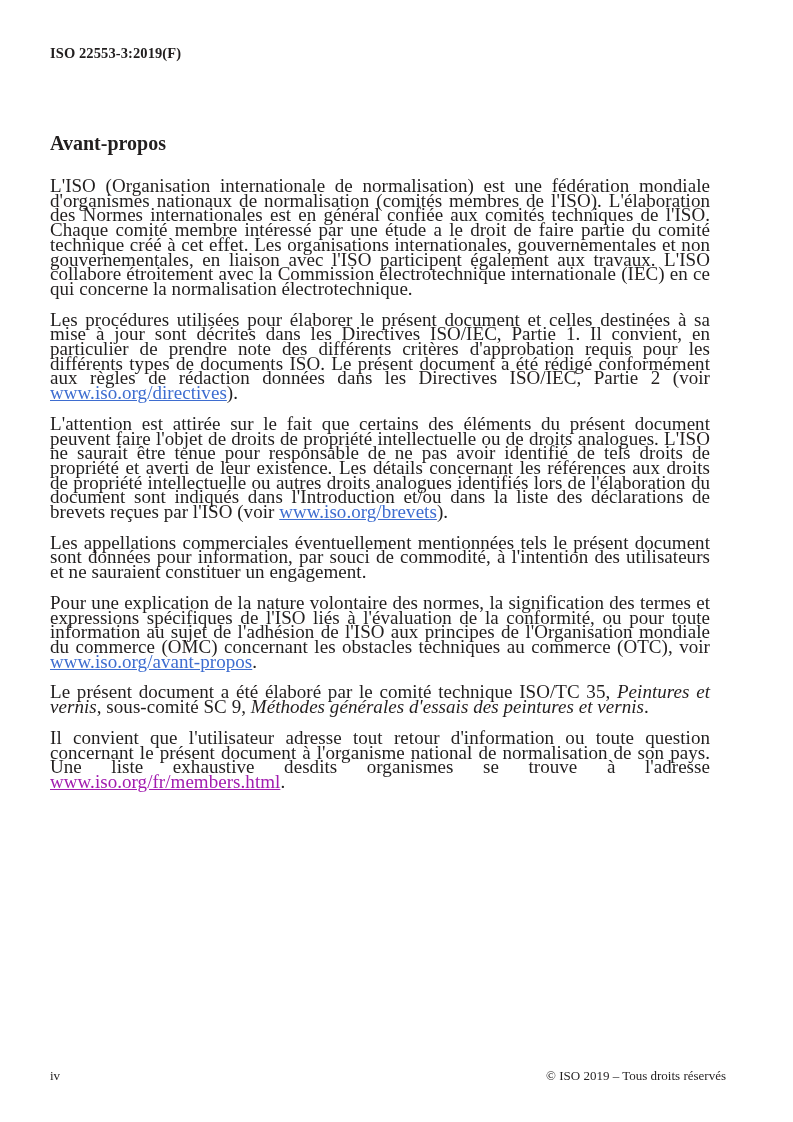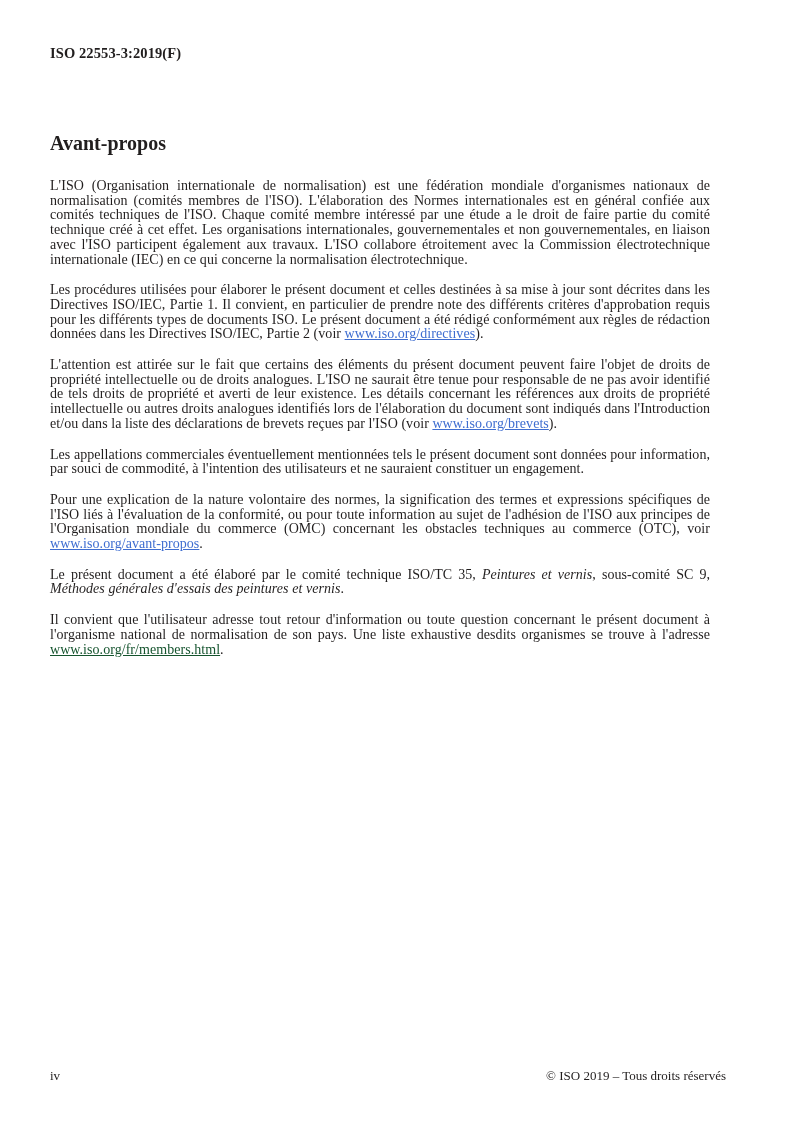--- a/index.html
+++ b/index.html
@@ -33,21 +33,21 @@
   .section-title {
     margin-top: 70px;
     font-size: 20px;
     font-weight: bold;
   }
   .paragraphs {
     margin-top: 24px;
   }
   .paragraphs p {
     margin: 0 16px 16px 0;
-    font-size: 14px;
+    font-size: 19px;
     line-height: 14.7px;
     text-align: justify;
     letter-spacing: 0.05px;
   }
   .paragraphs p:last-child { margin-bottom: 0; }
   .paragraphs a {
     text-decoration: underline;
     cursor: pointer;
   }
   .paragraphs em { font-style: italic; }
@@ -72,21 +72,21 @@
 
     <h1 class="section-title">Avant-propos</h1>
 
     <div class="paragraphs">
         <p><span>L'ISO (Organisation internationale de normalisation) est une fédération mondiale d'organismes nationaux de normalisation (comités membres de l'ISO). L'élaboration des Normes internationales est en général confiée aux comités techniques de l'ISO. Chaque comité membre intéressé par une étude a le droit de faire partie du comité technique créé à cet effet. Les organisations internationales, gouvernementales et non gouvernementales, en liaison avec l'ISO participent également aux travaux. L'ISO collabore étroitement avec la Commission électrotechnique internationale (IEC) en ce qui concerne la normalisation électrotechnique.</span></p>
         <p><span>Les procédures utilisées pour élaborer le présent document et celles destinées à sa mise à jour sont décrites dans les Directives ISO/IEC, Partie 1. Il convient, en particulier de prendre note des différents critères d'approbation requis pour les différents types de documents ISO. Le présent document a été rédigé conformément aux règles de rédaction données dans les Directives ISO/IEC, Partie 2 (voir </span><a style="color: rgb(62, 109, 208);">www.iso.org/directives</a><span>).</span></p>
         <p><span>L'attention est attirée sur le fait que certains des éléments du présent document peuvent faire l'objet de droits de propriété intellectuelle ou de droits analogues. L'ISO ne saurait être tenue pour responsable de ne pas avoir identifié de tels droits de propriété et averti de leur existence. Les détails concernant les références aux droits de propriété intellectuelle ou autres droits analogues identifiés lors de l'élaboration du document sont indiqués dans l'Introduction et/ou dans la liste des déclarations de brevets reçues par l'ISO (voir </span><a style="color: rgb(62, 109, 208);">www.iso.org/brevets</a><span>).</span></p>
         <p><span>Les appellations commerciales éventuellement mentionnées tels le présent document sont données pour information, par souci de commodité, à l'intention des utilisateurs et ne sauraient constituer un engagement.</span></p>
         <p><span>Pour une explication de la nature volontaire des normes, la signification des termes et expressions spécifiques de l'ISO liés à l'évaluation de la conformité, ou pour toute information au sujet de l'adhésion de l'ISO aux principes de l'Organisation mondiale du commerce (OMC) concernant les obstacles techniques au commerce (OTC), voir </span><a style="color: rgb(62, 109, 208);">www.iso.org/avant-propos</a><span>.</span></p>
         <p><span>Le présent document a été élaboré par le comité technique ISO/TC 35, </span><em>Peintures et vernis</em><span>, sous-comité SC 9, </span><em>Méthodes générales d'essais des peintures et vernis</em><span>.</span></p>
-        <p><span>Il convient que l'utilisateur adresse tout retour d'information ou toute question concernant le présent document à l'organisme national de normalisation de son pays. Une liste exhaustive desdits organismes se trouve à l'adresse </span><a style="color: #14532d;">www.iso.org/fr/members.html</a><span>.</span></p>
+        <p><span>Il convient que l'utilisateur adresse tout retour d'information ou toute question concernant le présent document à l'organisme national de normalisation de son pays. Une liste exhaustive desdits organismes se trouve à l'adresse </span><a style="color: #a21caf;">www.iso.org/fr/members.html</a><span>.</span></p>
       </div>
   </div>
 
   <div class="footer">
     <span>iv</span>
     <span>© ISO 2019 – Tous droits réservés</span>
   </div>
 </div>
 
 </body></html>

